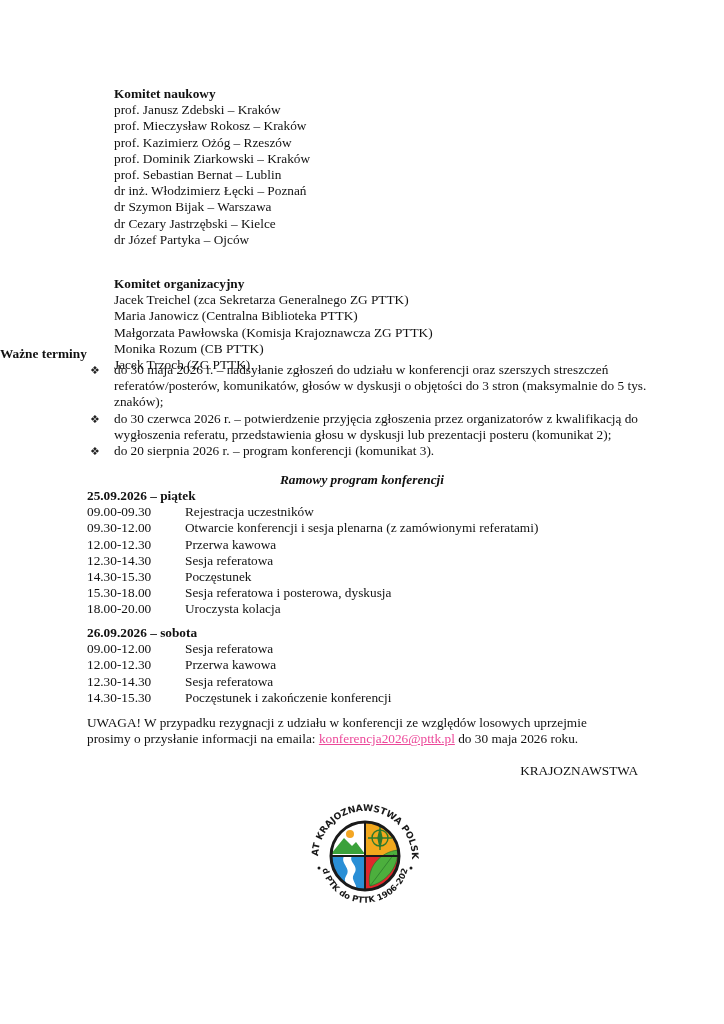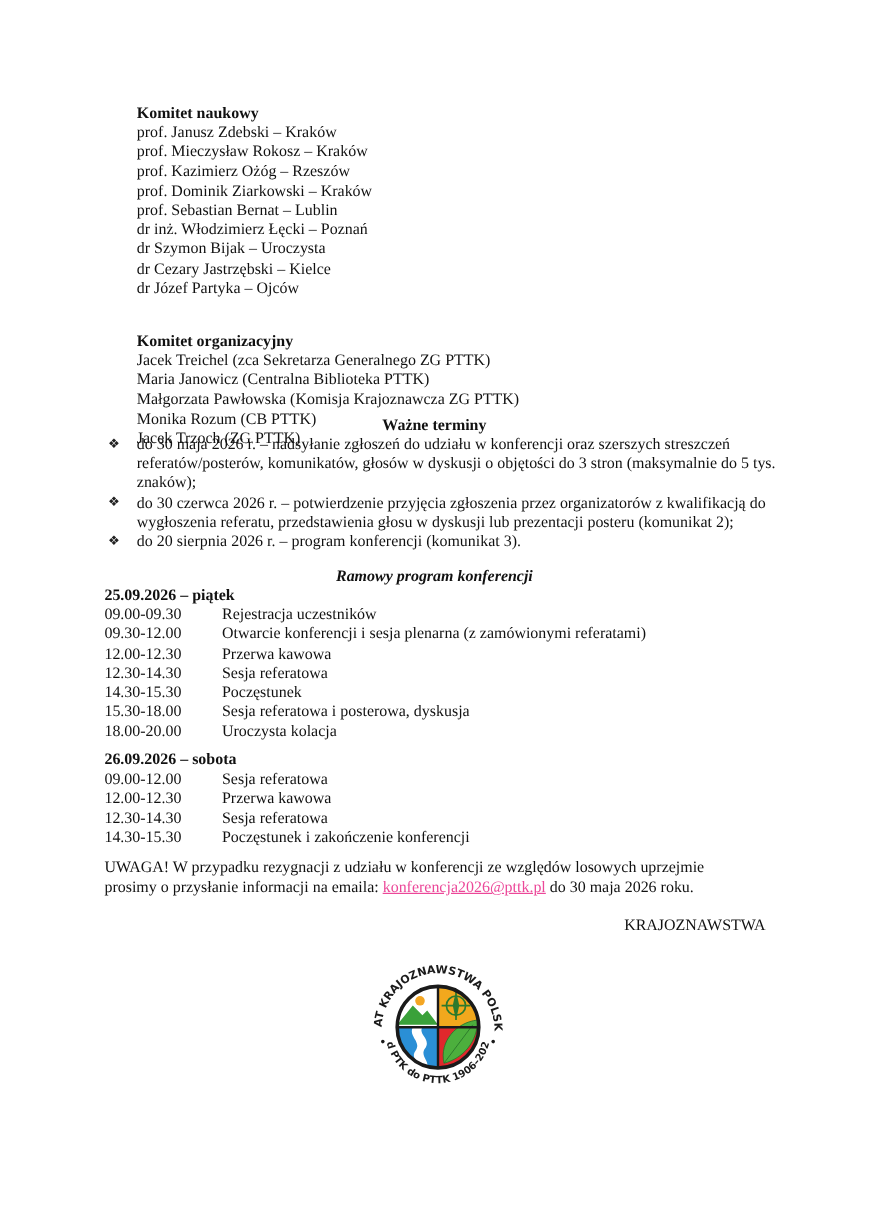--- a/index.html
+++ b/index.html
@@ -24,21 +24,21 @@
       height: 900px;
     }
     .block {
       position: absolute;
     }
     .bold { font-weight: bold; }
     .line { white-space: nowrap; }
 
     #sci { left: 114px; top: 86px; }
     #org { left: 114px; top: 256px; margin-top: 20px; }
-    #terms-title { left: 0; width: 724px; top: 346px; text-align: center; }
+    #terms-title { left: 0; width: 724px; top: 346px; }
     #terms { left: 90px; top: 362px; width: 560px; }
     .term {
       position: relative;
       padding-left: 24px;
     }
     .term .bullet {
       position: absolute;
       left: 0;
       top: 0;
       width: 14px;
@@ -75,21 +75,21 @@
 <div class="page">
 
   <div class="block" id="sci">
     <div class="line bold">Komitet naukowy</div>
     <div class="line">prof. Janusz Zdebski – Kraków</div>
     <div class="line">prof. Mieczysław Rokosz – Kraków</div>
     <div class="line">prof. Kazimierz Ożóg – Rzeszów</div>
     <div class="line">prof. Dominik Ziarkowski – Kraków</div>
     <div class="line">prof. Sebastian Bernat – Lublin</div>
     <div class="line">dr inż. Włodzimierz Łęcki – Poznań</div>
-    <div class="line">dr Szymon Bijak – Uroczysta</div>
+    <div class="line">dr Szymon Bijak – Warszawa</div>
     <div class="line">dr Cezary Jastrzębski – Kielce</div>
     <div class="line">dr Józef Partyka – Ojców</div>
   </div>
 
   <div class="block" id="org">
     <div class="line bold">Komitet organizacyjny</div>
     <div class="line">Jacek Treichel (zca Sekretarza Generalnego ZG PTTK)</div>
     <div class="line">Maria Janowicz (Centralna Biblioteka PTTK)</div>
     <div class="line">Małgorzata Pawłowska (Komisja Krajoznawcza ZG PTTK)</div>
     <div class="line">Monika Rozum (CB PTTK)</div>

